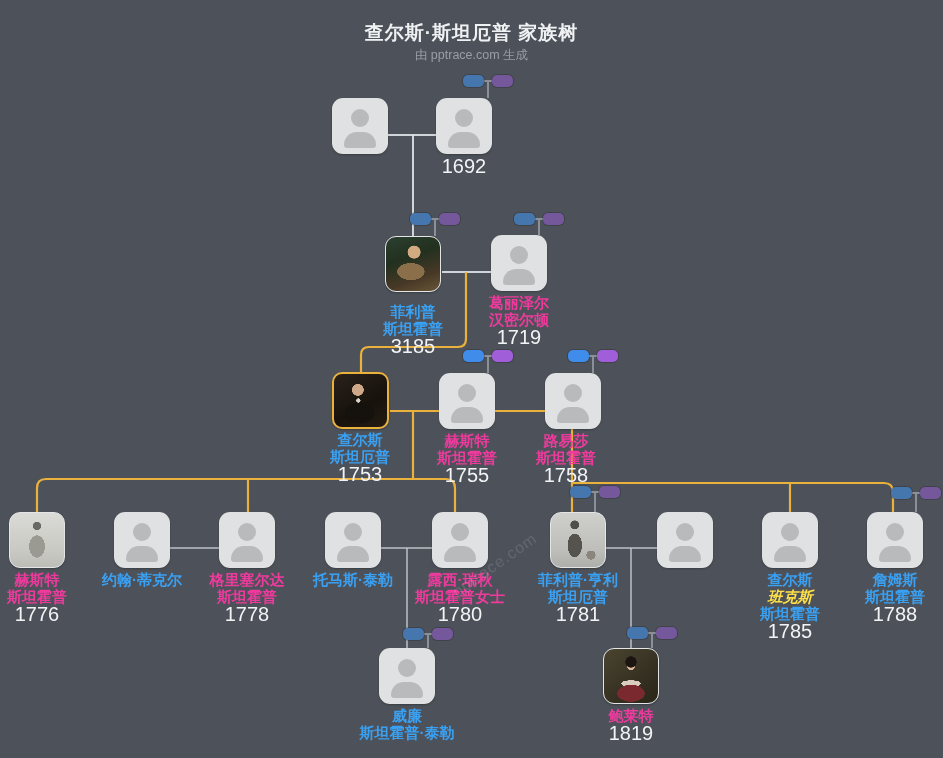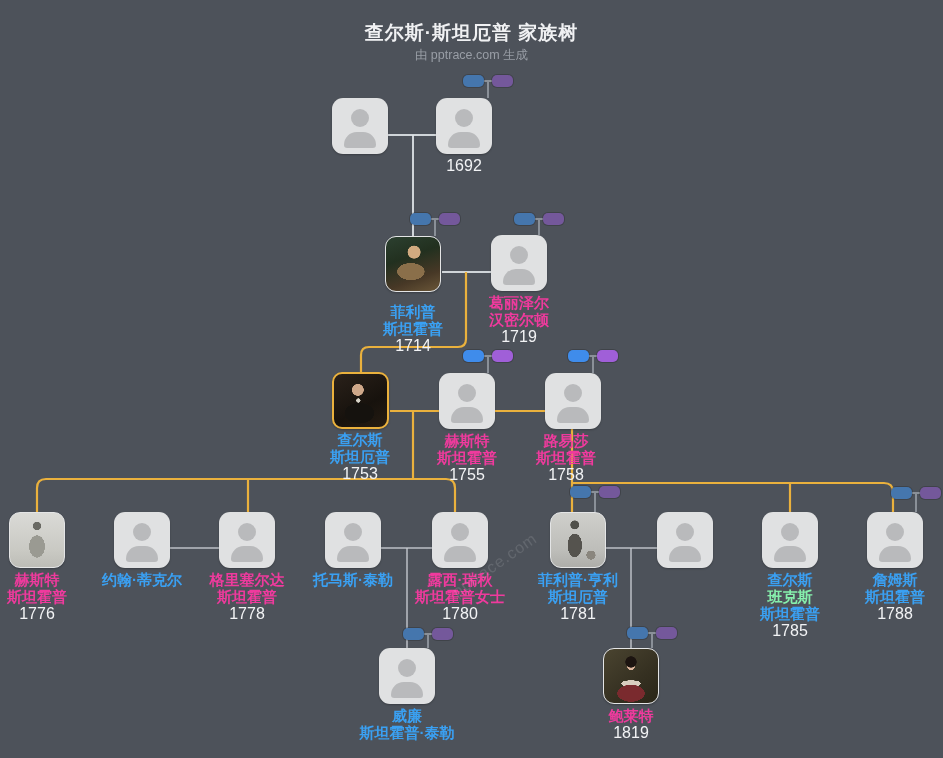--- a/index.html
+++ b/index.html
@@ -45,21 +45,21 @@
     radial-gradient(ellipse 14% 14% at 74% 78%,#8a867e 0 60%,rgba(0,0,0,0) 61%),
     linear-gradient(180deg,#cfcfcb,#bdbdb9 70%,#aeaeaa);}
   .pt-wilhelmina{background:
     radial-gradient(circle at 50% 24%,#1c1410 0 11%,rgba(0,0,0,0) 12%),
     radial-gradient(circle at 50% 32%,#dcb59c 0 8%,rgba(0,0,0,0) 9%),
     radial-gradient(ellipse 42% 26% at 50% 82%,#7a2a2e 0 60%,rgba(0,0,0,0) 61%),
     radial-gradient(ellipse 30% 10% at 50% 64%,#d9cdbf 0 60%,rgba(0,0,0,0) 61%),
     linear-gradient(140deg,#4a4430,#353021 60%,#2a2618);}
   .label{position:absolute;width:220px;text-align:center;z-index:3;}
   .label .nm{font-size:15px;font-weight:bold;line-height:17px;white-space:nowrap;}
-  .label .yr{font-size:16px;font-weight:400;line-height:18px;color:#f2f3f5;}
+  .label .yr{font-size:20px;font-weight:400;line-height:18px;color:#f2f3f5;}
   .pills{position:absolute;z-index:2;width:50px;height:12px;}
   .pill{position:absolute;top:0;width:21px;height:12px;border-radius:5px;
     box-shadow:0 0 0 1px rgba(0,0,0,.18);}
   .pill.b{left:0;}
   .pill.p{left:29px;}
   .pills .conn{position:absolute;left:20px;top:5px;width:10px;height:2px;background:#8a9098;}
   .pills .stub{position:absolute;left:24px;top:6px;width:2px;background:#8a9098;z-index:-1;}
   .watermark{position:absolute;left:438px;top:533px;width:180px;z-index:4;
     transform:rotate(-35deg);transform-origin:center;
     font-size:16px;color:rgba(255,255,255,0.12);letter-spacing:1px;pointer-events:none;}
@@ -111,21 +111,21 @@
         <div class="conn"></div>
         <div class="pill b" style="background: rgb(69, 118, 173);"></div>
         <div class="pill p" style="background: rgb(116, 88, 155);"></div>
       </div>
     </div>
     <div class="node">
       <div class="card pic pt-philip" style="left: 385px; top: 236px;"></div>
       <div class="label" style="left: 303px; top: 295px;">
         <div class="nm" style="color: rgb(58, 160, 242); margin-top: 8px;">菲利普</div>
         <div class="nm" style="color: rgb(58, 160, 242);">斯坦霍普</div>
-        <div class="yr">1714</div>
+        <div class="yr">3185</div>
       </div>
       <div class="pills" style="left: 410px; top: 213px;">
         <div class="stub" style="height: 17px;"></div>
         <div class="conn"></div>
         <div class="pill b" style="background: rgb(69, 118, 173);"></div>
         <div class="pill p" style="background: rgb(116, 88, 155);"></div>
       </div>
     </div>
     <div class="node">
       <div class="card ph" style="left: 491px; top: 235px;"></div>
@@ -227,21 +227,21 @@
         <div class="pill p" style="background: rgb(116, 88, 155);"></div>
       </div>
     </div>
     <div class="node">
       <div class="card ph" style="left: 657px; top: 512px;"></div>
     </div>
     <div class="node">
       <div class="card ph" style="left: 762px; top: 512px;"></div>
       <div class="label" style="left: 680px; top: 571px;">
         <div class="nm" style="color: rgb(58, 160, 242);">查尔斯</div>
-        <div class="nm" style="color: #86efac;">班克斯</div>
+        <div class="nm" style="color: #fde047; font-style: italic;">班克斯</div>
         <div class="nm" style="color: rgb(58, 160, 242);">斯坦霍普</div>
         <div class="yr">1785</div>
       </div>
     </div>
     <div class="node">
       <div class="card ph" style="left: 867px; top: 512px;"></div>
       <div class="label" style="left: 785px; top: 571px;">
         <div class="nm" style="color: rgb(58, 160, 242);">詹姆斯</div>
         <div class="nm" style="color: rgb(58, 160, 242);">斯坦霍普</div>
         <div class="yr">1788</div>

